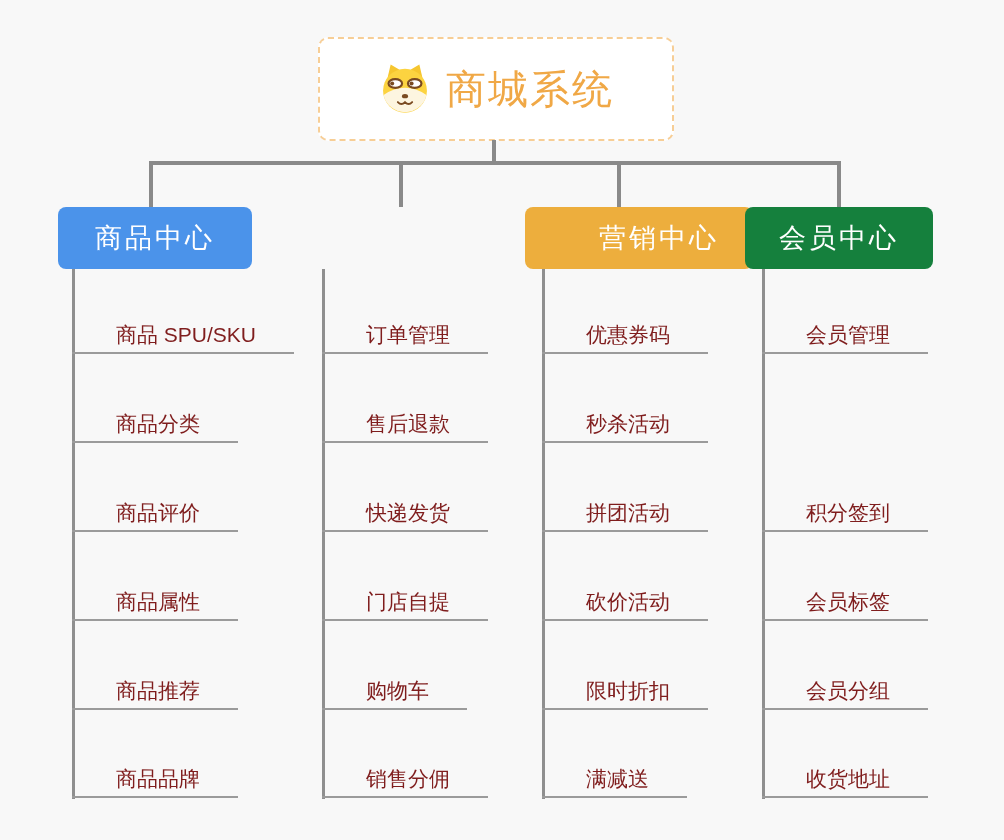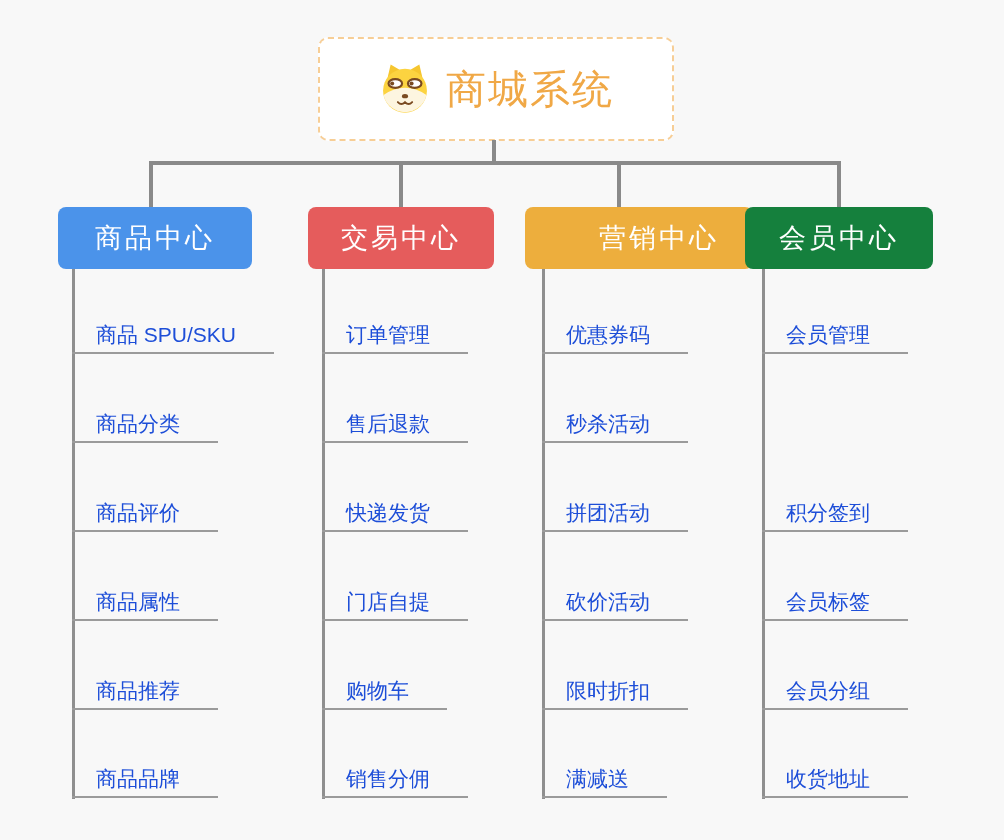--- a/index.html
+++ b/index.html
@@ -55,24 +55,24 @@
   .col-3 { left:542px; }
   .col-4 { left:762px; }
   .leaf-vline {
     position:absolute; left:0; top:269px; width:3px; height:530px;
     background:#8f8f8f;
   }
   .leaf {
     position:absolute; left:0;
     height:42px; box-sizing:border-box;
     display:flex; align-items:flex-end;
-    padding:0 38px 7px 24px;
+    padding:0 38px 7px 44px;
     width:max-content;
     border-bottom:2px solid #9b9b9b;
-    font-size:21px; color:#1d4ed8; line-height:1; white-space:nowrap;
+    font-size:21px; color:#7f1d1d; line-height:1; white-space:nowrap;
   }
   .r0 { top:312px; }
   .r1 { top:401px; }
   .r2 { top:490px; }
   .r3 { top:579px; }
   .r4 { top:668px; }
   .r5 { top:756px; }
 </style>
 </head>
 <body>
@@ -97,23 +97,20 @@
 
   <div class="line root-stem"></div>
   <div class="line trunk-h"></div>
   <div class="line drop drop-1"></div>
   <div class="line drop drop-2"></div>
   <div class="line drop drop-3"></div>
   <div class="line drop drop-4"></div>
 
   <div class="branch-box branch-1" style="background: rgb(75, 147, 234);">
     <span>商品中心</span>
-  </div>
-  <div class="branch-box branch-2" style="background: rgb(229, 92, 92);">
-    <span>交易中心</span>
   </div>
   <div class="branch-box branch-3" style="background: rgb(237, 174, 61); padding-left: 40px;">
     <span>营销中心</span>
   </div>
   <div class="branch-box branch-4" style="background: #15803d;">
     <span>会员中心</span>
   </div>
 
   <div class="leaf-col col-1">
     <div class="leaf-vline"></div>

